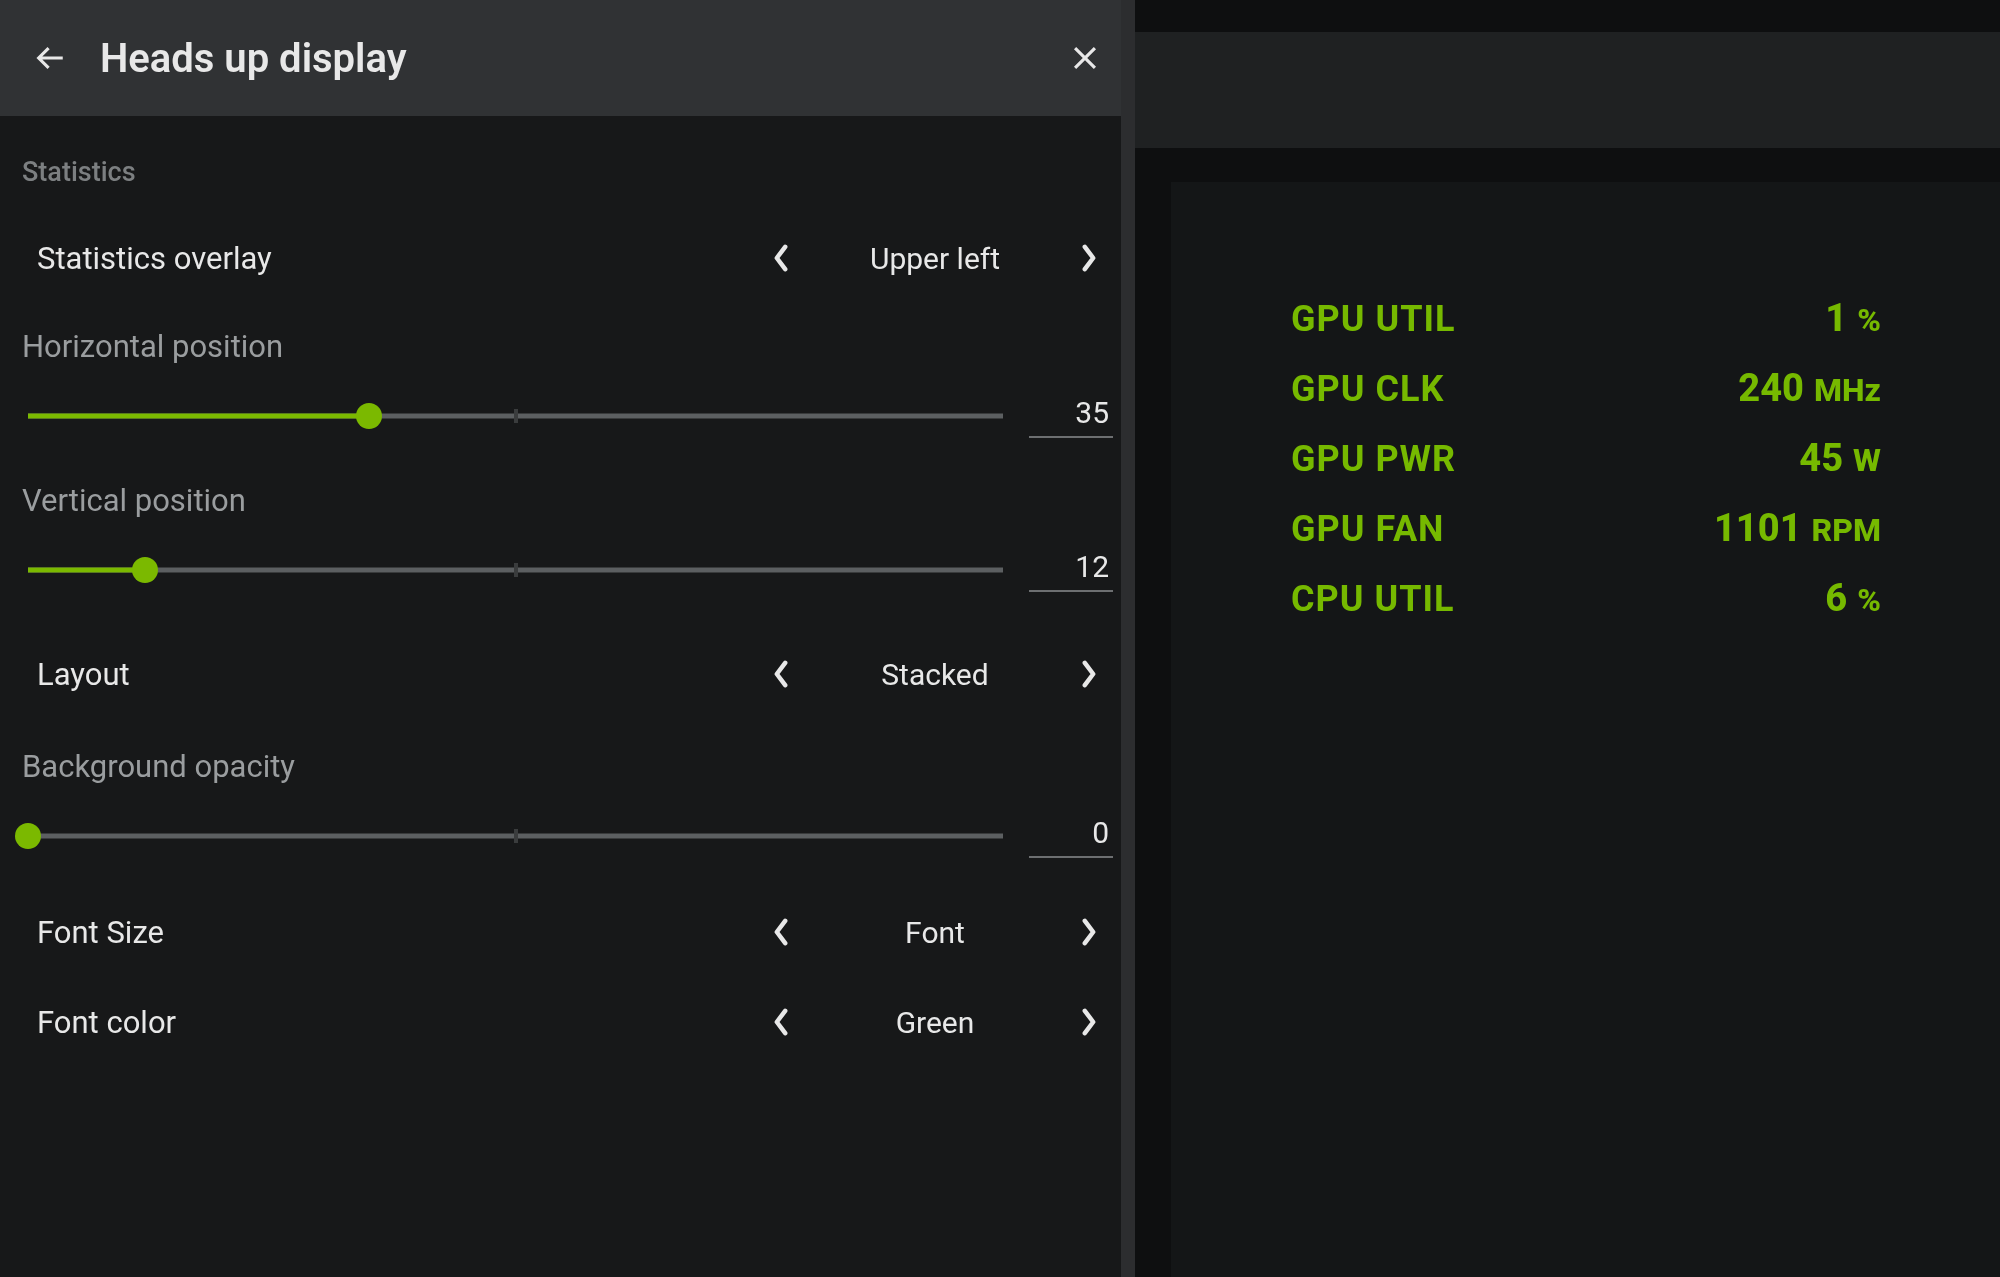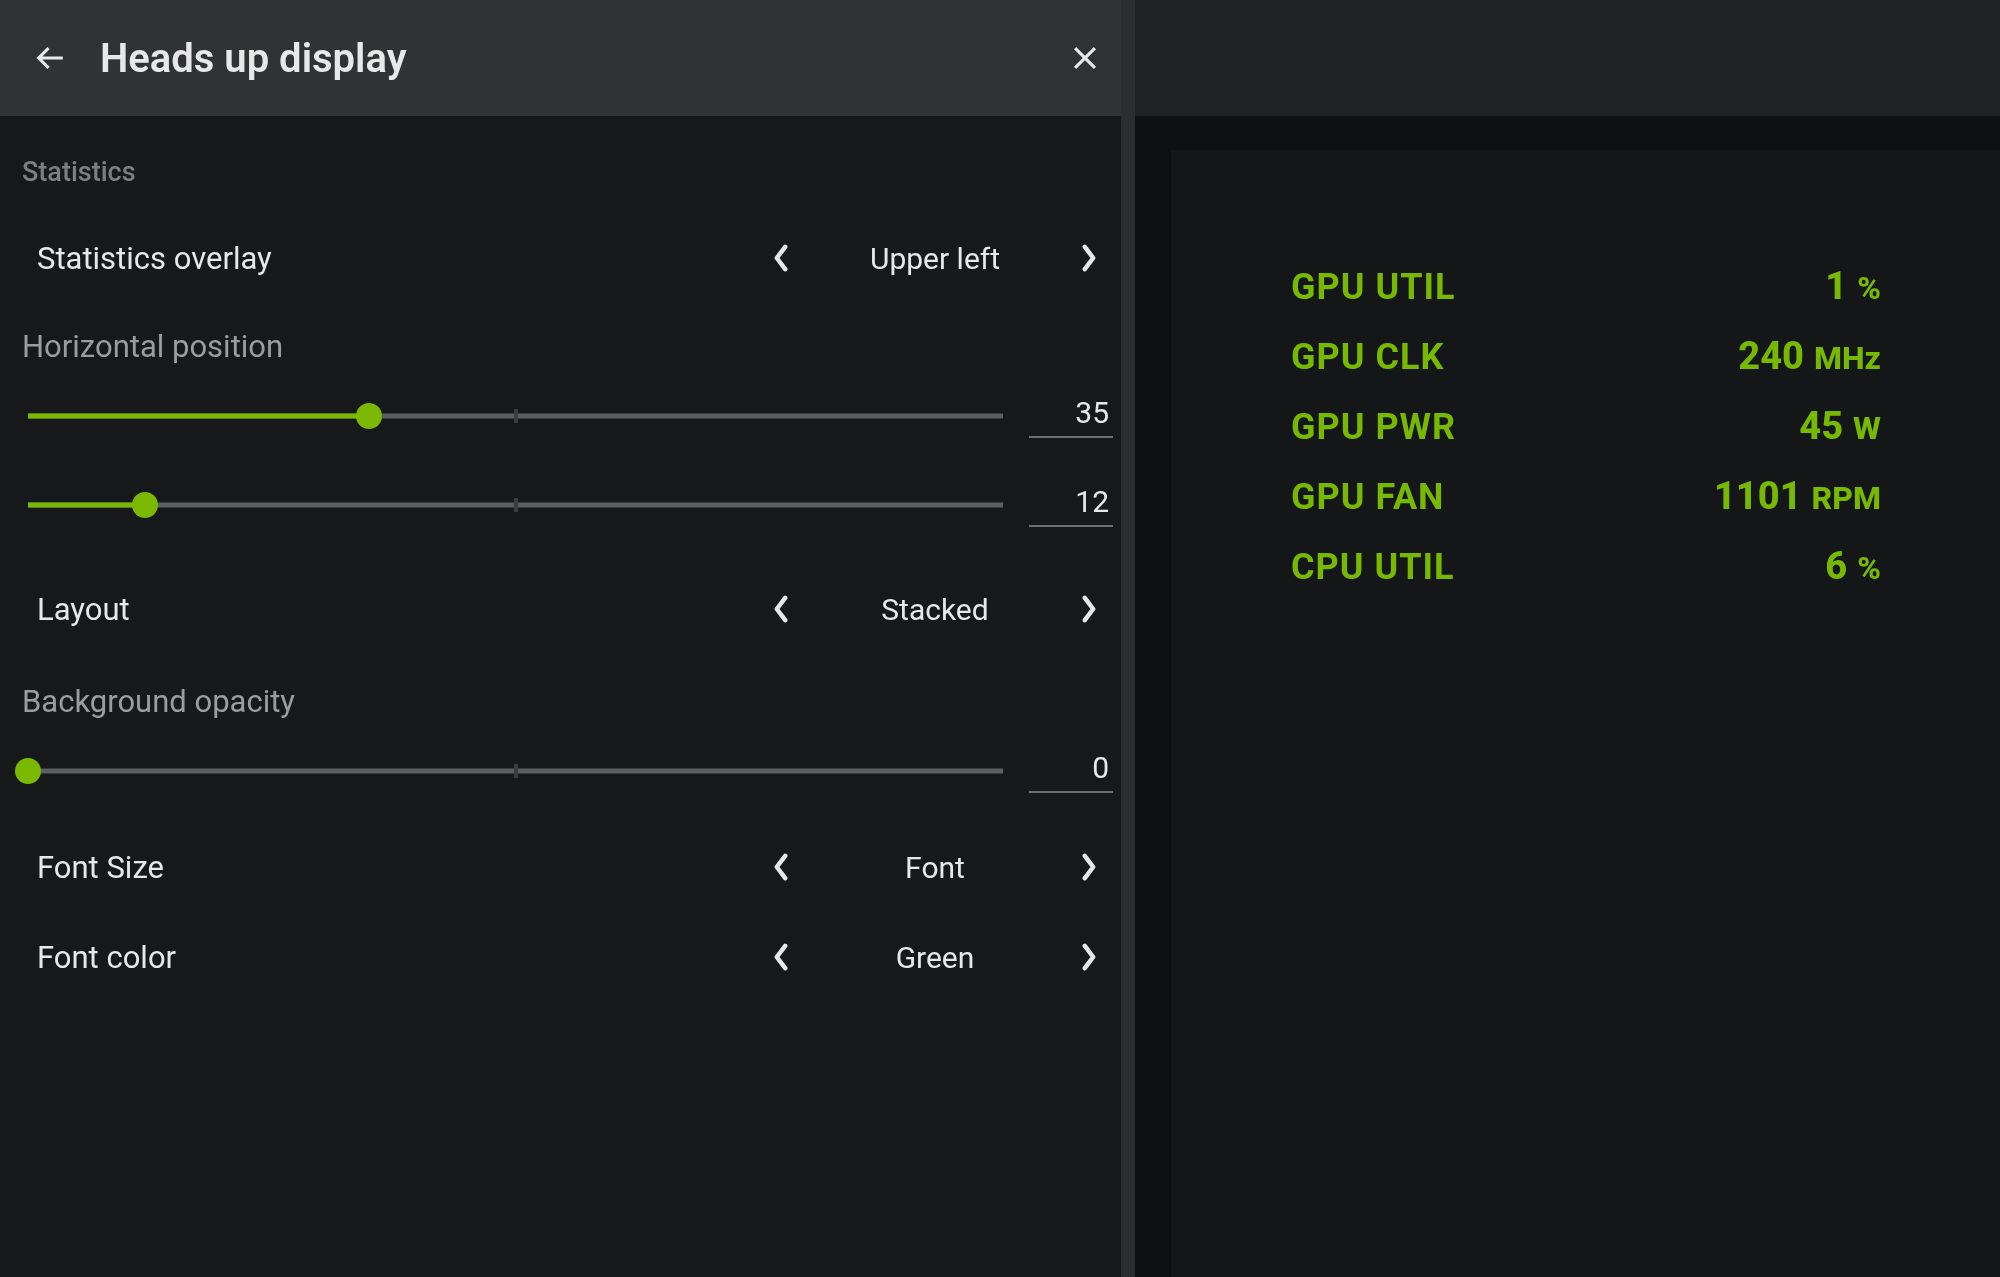--- a/index.html
+++ b/index.html
@@ -163,20 +163,21 @@
   }
   
   .selector-row.layout-row{margin-top:8px;margin-bottom:44px;}
   .selector-row.font-row{margin-bottom:30px;}
 
   
   .right-area{
     flex:1;
     background:var(--bg-deep);
     position:relative;
+    margin-top:32px;
   }
   .right-topbar{
     height:116px;
     background:#1f2122;
   }
   .preview-stage{
     position:absolute;
     left:36px;right:0;top:150px;bottom:0;
     background:var(--bg-right);
   }
@@ -260,20 +261,21 @@
           <div class="slider-track"></div>
           <div class="slider-mid"></div>
           <div class="slider-fill" id="fill-hpos" style="width: 35%;"></div>
           <div class="slider-thumb" id="thumb-hpos" style="left: 35%;"></div>
         </div>
         <div class="slider-value">35</div>
       </div>
     </div>
 
     <div class="slider-block">
+      <div class="row-label">Vertical position</div>
       <div class="slider-line">
         <div class="slider-wrap">
           <div class="slider-track"></div>
           <div class="slider-mid"></div>
           <div class="slider-fill" id="fill-vpos" style="width: 12%;"></div>
           <div class="slider-thumb" id="thumb-vpos" style="left: 12%;"></div>
         </div>
         <div class="slider-value">12</div>
       </div>
     </div>

